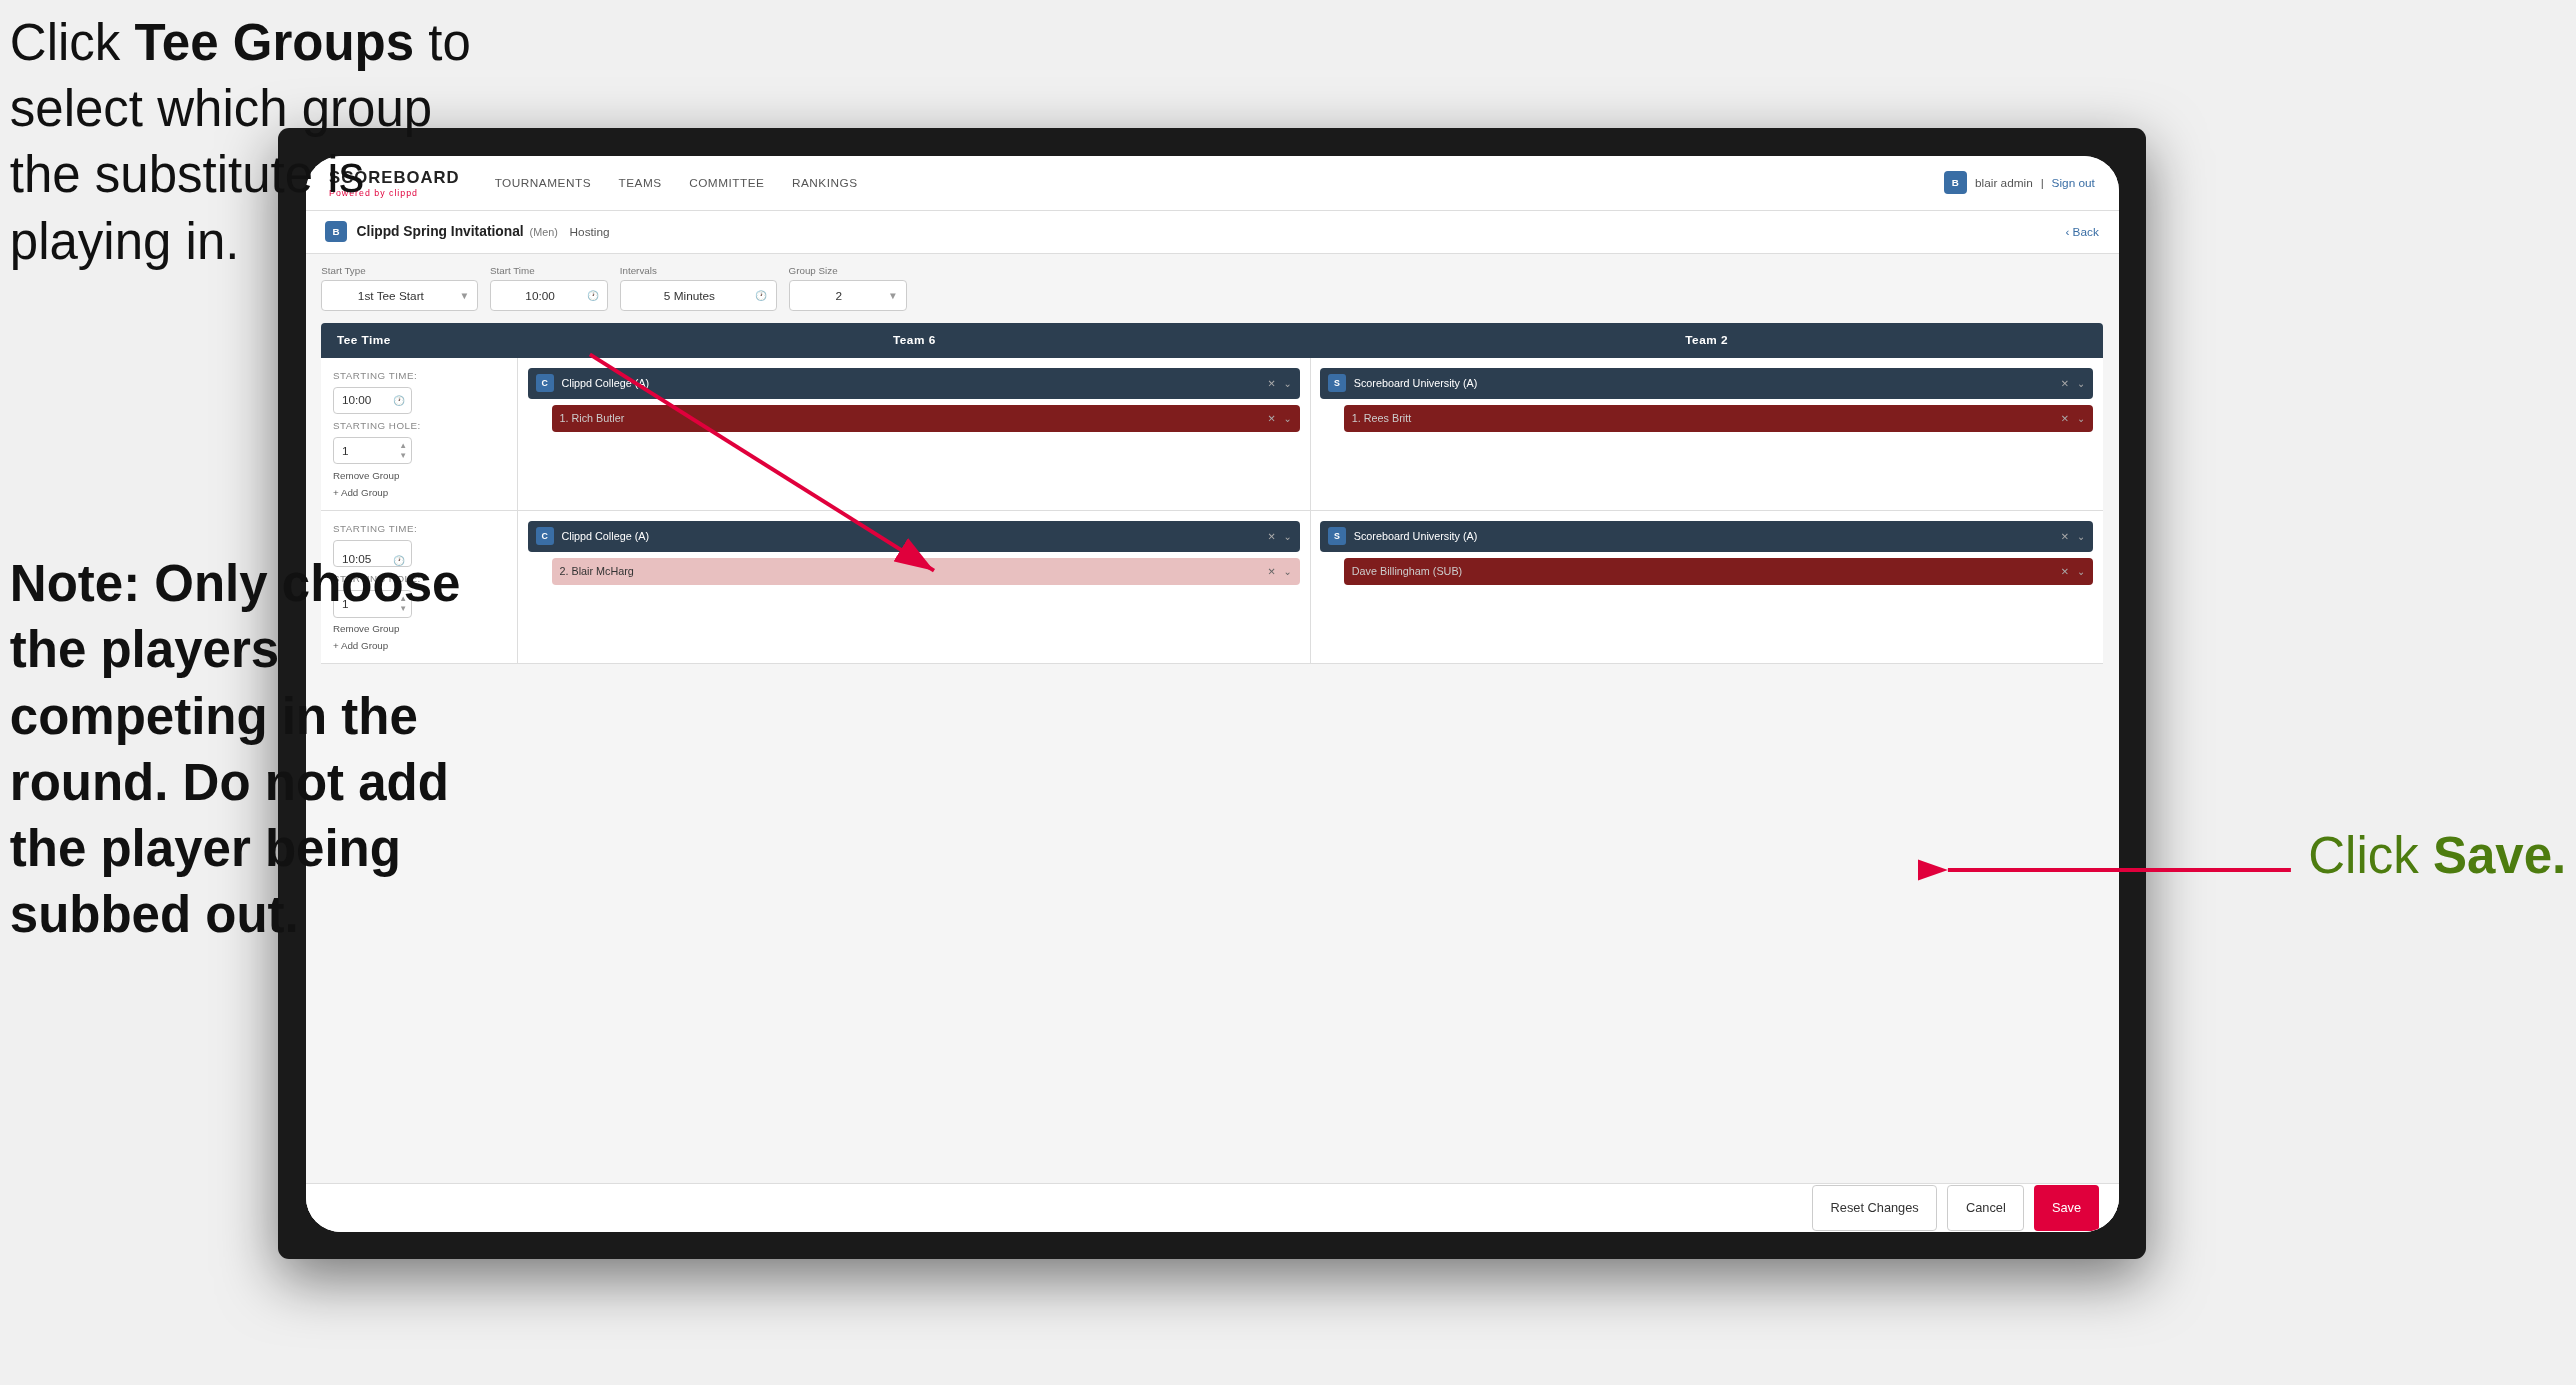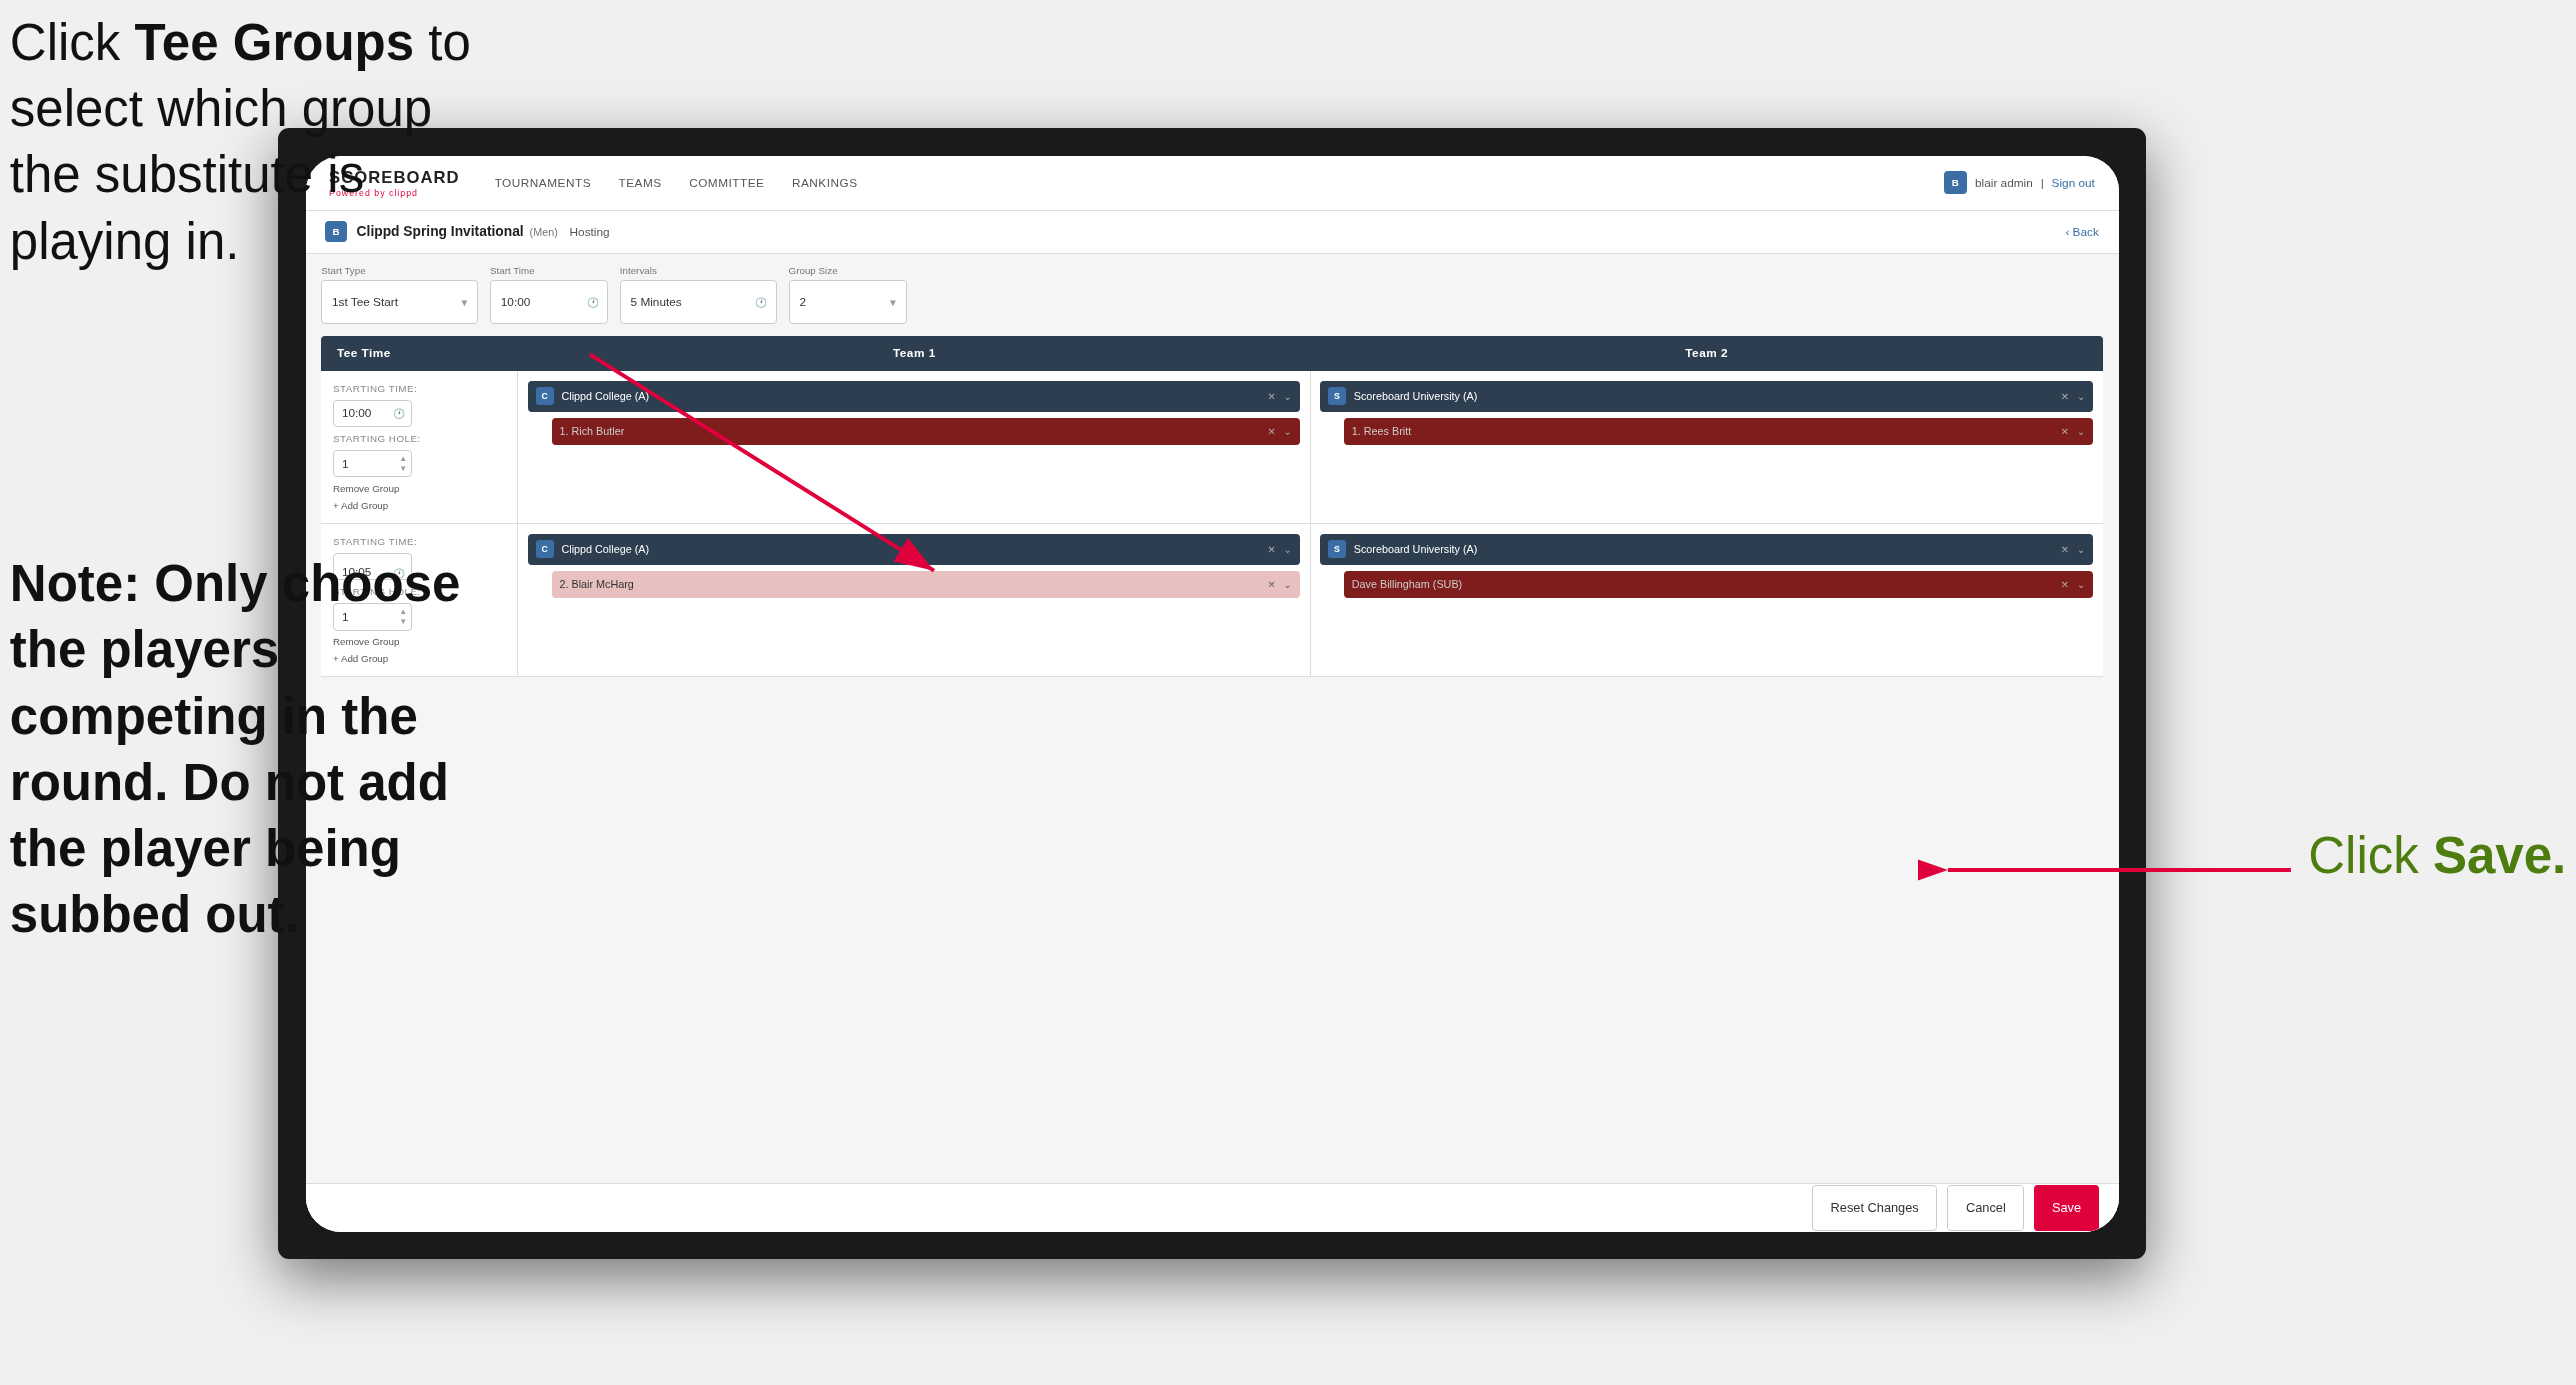--- a/index.html
+++ b/index.html
@@ -196,31 +196,32 @@
     .config-field {
       display: flex;
       flex-direction: column;
       gap: 3.9px;
     }
     .config-label {
       font-size: 9.8px;
       color: #777;
     }
     .config-input {
-      height: 44px;
+      height: 31px;
       border: 1px solid #ccc;
       border-radius: 3.9px;
       background: #fff;
       padding: 0 27.5px 0 9.8px;
       font-size: 11.8px;
       color: #333;
       position: relative;
       display: flex;
       align-items: center;
       min-width: 118px;
+      justify-content: center;
     }
     .config-input-wide { min-width: 157px; }
     .config-select-arrow {
       position: absolute;
       right: 7.9px;
       color: #999;
       font-size: 9.8px;
     }
 
     
@@ -524,21 +525,21 @@
           <span class="config-label">Group Size</span>
           <div class="config-input">
             <span>2</span>
             <span class="config-select-arrow">▼</span>
           </div>
         </div>
       </div>
 
       <div class="table-header">
         <div class="table-header-cell">Tee Time</div>
-        <div class="table-header-cell">Team 1</div>
+        <div class="table-header-cell">Team 6</div>
         <div class="table-header-cell">Team 2</div>
       </div>
 
       <div class="scroll-area">
 
         <div class="group-section">
           <div class="group-left">
             <span class="field-label">STARTING TIME:</span>
             <div class="field-input-row">
               <div class="small-input" style="display:flex;align-items:center;position:relative;">

